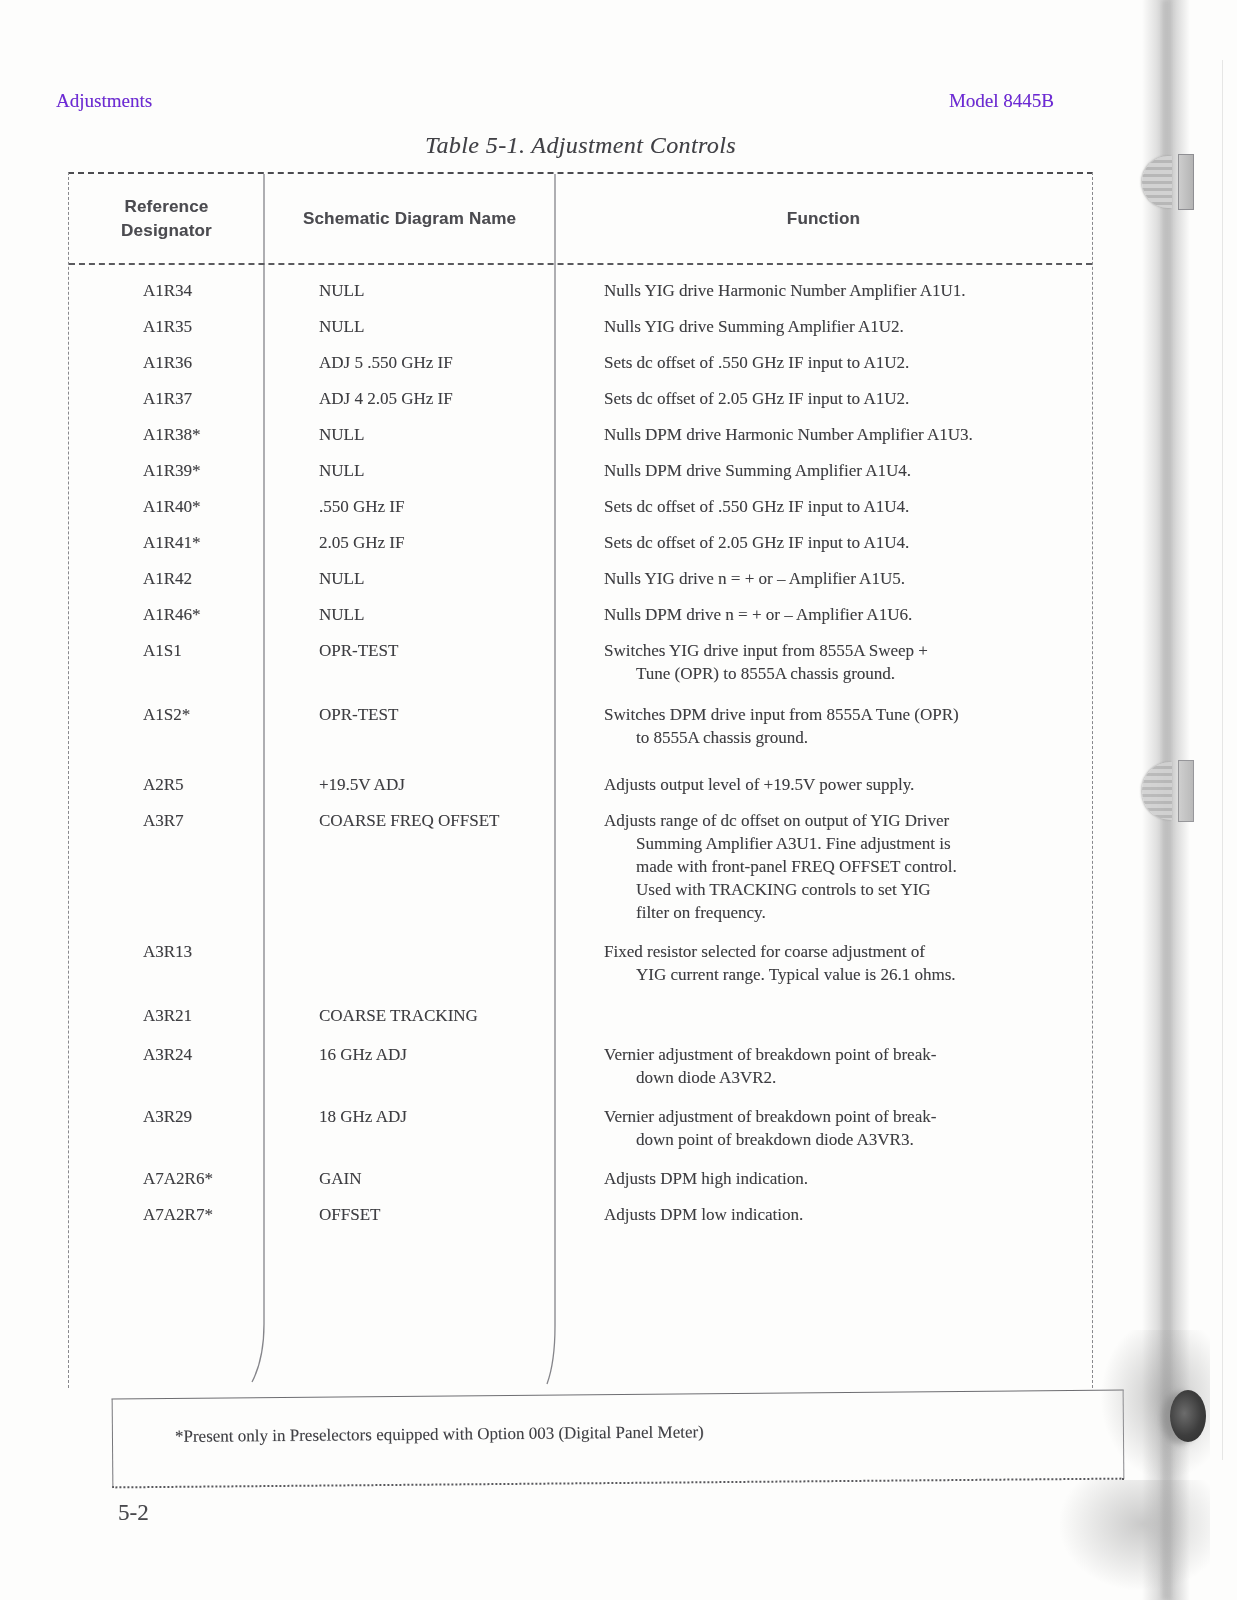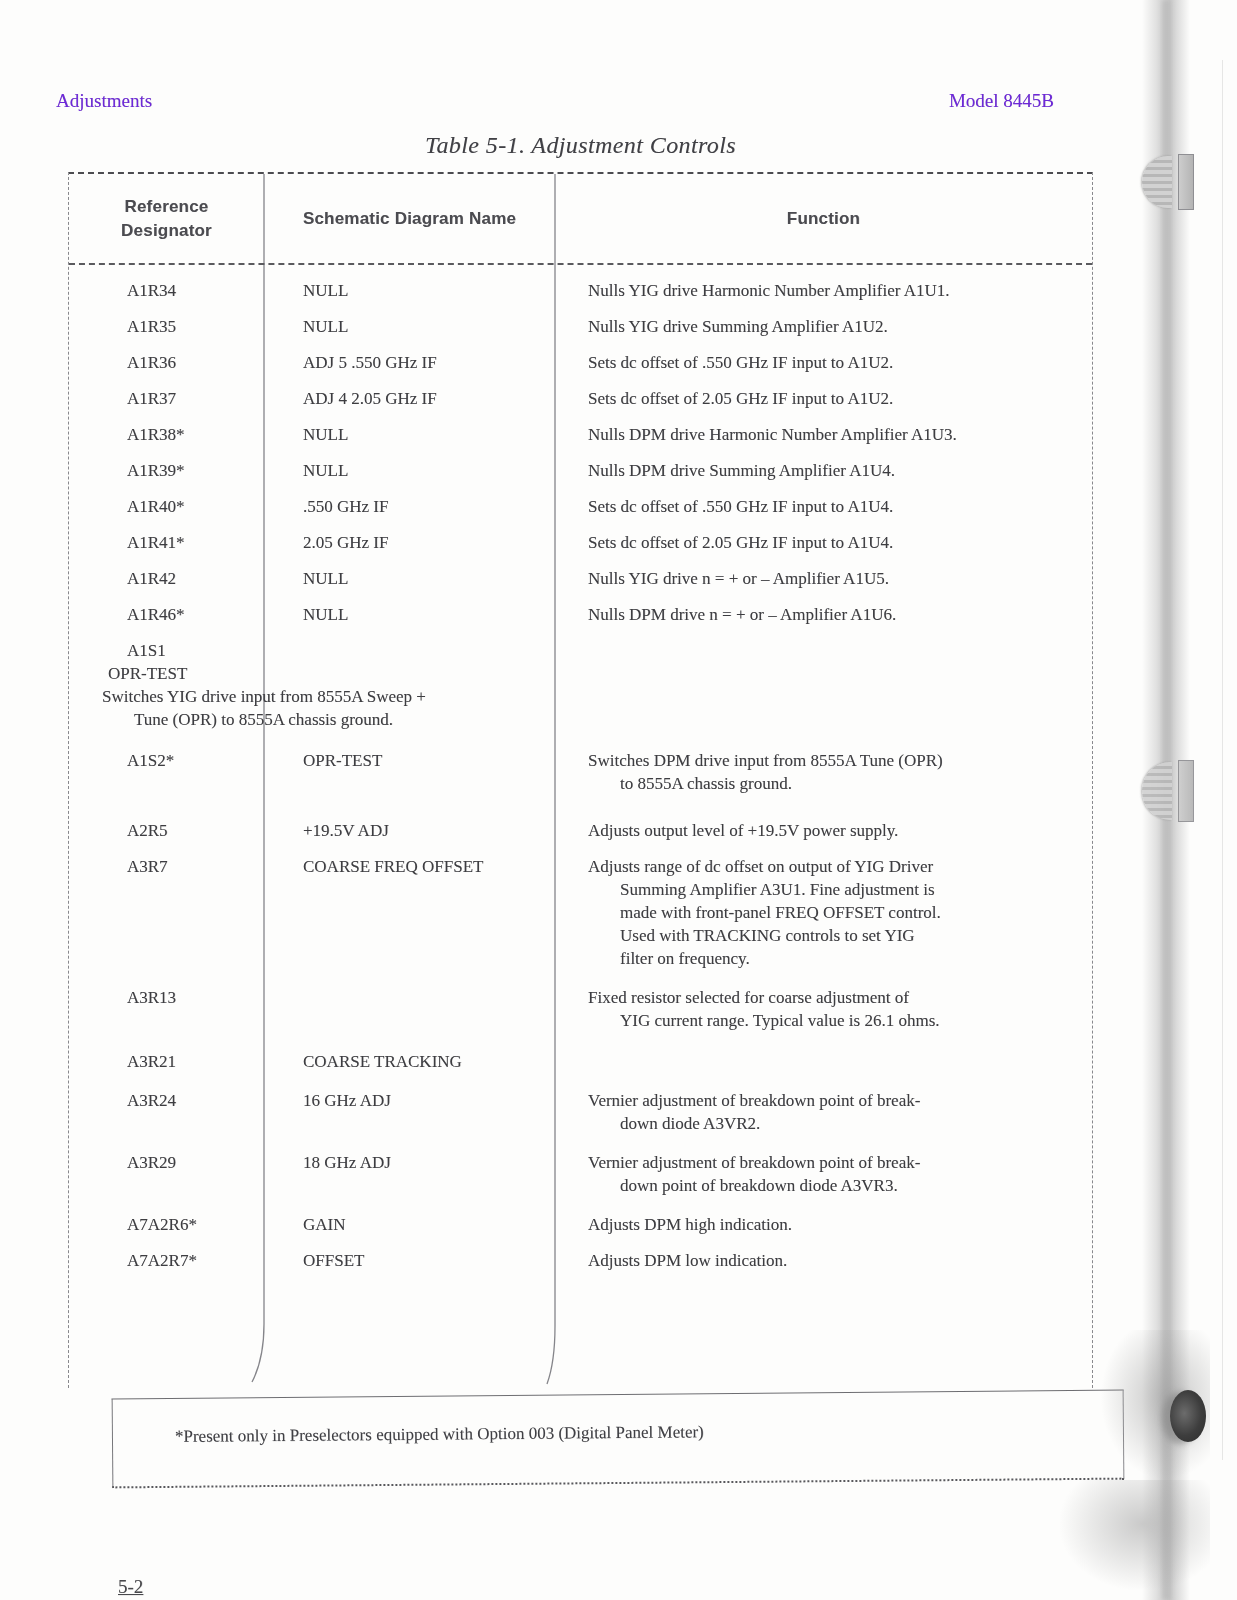--- a/index.html
+++ b/index.html
@@ -23,44 +23,44 @@
   .vlines{position:absolute;left:0;top:0;pointer-events:none;}
 
   .thead{position:absolute;left:0;top:0;width:100%;height:89px;display:flex;
          align-items:center;text-align:center;
          font-family:"Liberation Sans",sans-serif;font-weight:bold;font-size:17px;
          color:#4b4b50;letter-spacing:0.2px;}
   .th1{width:195px;padding:0 28px;box-sizing:border-box;line-height:24px;}
   .th2{width:291px;box-sizing:border-box;}
   .th3{flex:1;}
 
-  .tbody{position:absolute;left:0;top:91px;width:100%;height:1125px;padding-top:14px;
+  .tbody{position:absolute;left:16px;top:91px;width:100%;height:1125px;padding-top:14px;
          box-sizing:border-box;font-size:17px;line-height:23px;}
   .row{display:flex;margin-bottom:13px;}
   .c1{width:195px;padding-left:58px;box-sizing:border-box;flex:none;}
   .c2{width:291px;padding-left:39px;box-sizing:border-box;flex:none;}
   .c3{flex:1;padding-left:33px;padding-right:8px;box-sizing:border-box;}
   .fl{white-space:nowrap;}
   .fl.cont{padding-left:32px;}
-  .row:nth-child(11){margin-bottom:18px;flex-direction:column;}
+  .row:nth-child(11){margin-bottom:18px;}
   .row:nth-child(12){margin-bottom:24px;}
   .row:nth-child(14){margin-bottom:16px;}
   .row:nth-child(15){margin-bottom:18px;}
   .row:nth-child(16){margin-bottom:16px;}
   .row:nth-child(17){margin-bottom:16px;}
   .row:nth-child(18){margin-bottom:16px;}
 
   
   .footbox{position:absolute;left:112px;top:1394px;width:1012px;height:90px;
            border-top:1px solid #6d6d71;border-bottom:2px dotted #58585c;
            border-left:1px solid #77777b;border-right:1px solid #8a8a8e;
            box-sizing:border-box;transform:rotate(-0.5deg);}
   .footbox .note{padding:28px 0 0 62px;font-size:17px;color:#404045;}
 
-  .pagenum{position:absolute;left:118px;top:1576px;font-size:19px;color:#48484c;text-decoration:underline;}
+  .pagenum{position:absolute;left:118px;top:1500px;font-size:23px;color:#48484c;}
 
   
   .binder-strip{position:absolute;left:1142px;top:0;width:48px;height:1600px;
     background:linear-gradient(90deg,rgba(205,205,205,0) 0%,rgba(206,206,206,0.85) 42%,
                rgba(196,196,196,0.9) 58%,rgba(210,210,210,0) 100%);}
   .binder-core{position:absolute;left:1162px;top:0;width:9px;height:1600px;
     background:rgba(188,188,188,0.8);filter:blur(2px);}
   .page-edge-line{position:absolute;left:1222px;top:60px;width:1px;height:1400px;
     background:rgba(150,150,150,0.22);}
 

